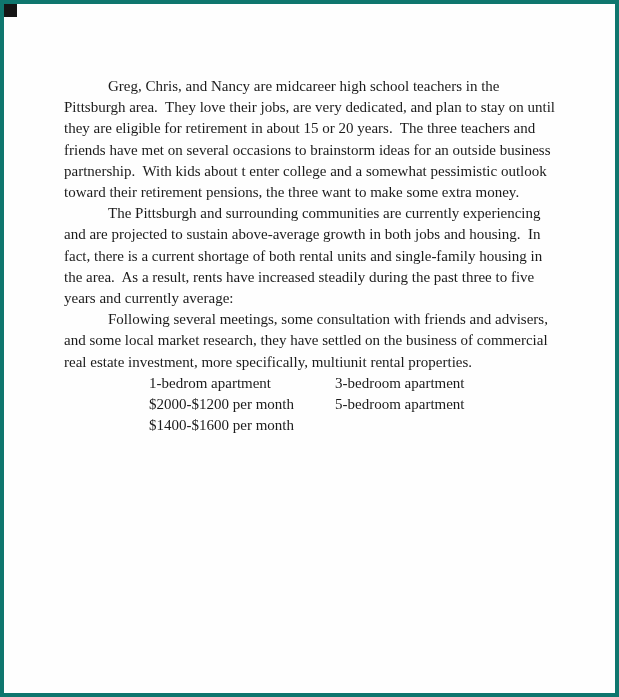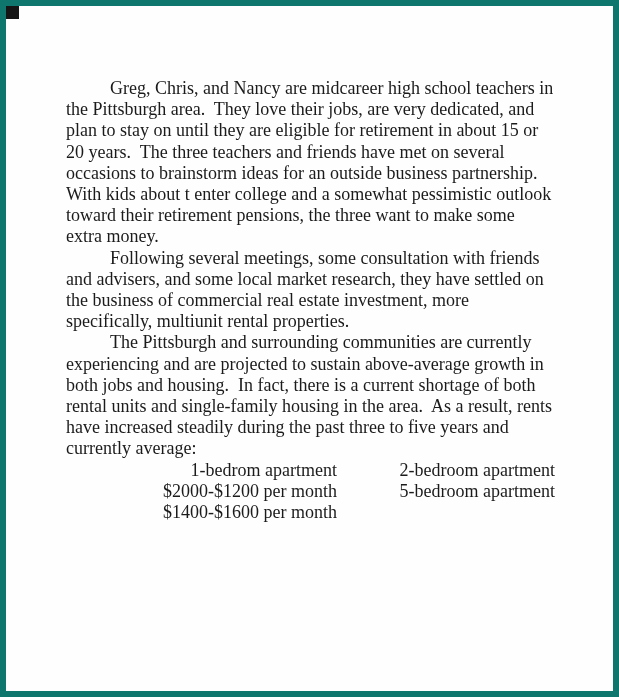--- a/index.html
+++ b/index.html
@@ -6,24 +6,24 @@
     margin: 0;
     padding: 0;
     background: #ffffff;
   }
   .page {
     position: relative;
     width: 619px;
     height: 697px;
     box-sizing: border-box;
     background: #fefefe;
-    border: 6px solid #0f766e;
+    border: 4px solid #0f766e;
     padding: 72px 58px 0 60px;
     font-family: "Liberation Serif", "DejaVu Serif", serif;
-    font-size: 18px;
+    font-size: 15px;
     line-height: 21.2px;
     color: #1b1b1b;
     overflow: hidden;
   }
   .corner-mark {
     position: absolute;
     top: 0;
     left: 0;
     width: 13px;
     height: 13px;
@@ -36,36 +36,35 @@
     white-space: pre-wrap;
   }
   .rates {
     margin-left: 85px;
     display: grid;
     grid-template-columns: 186px 1fr;
   }
   .rates .unit,
   .rates .rate {
     white-space: pre;
-    text-align: right;
   }
 </style>
 </head>
 <body>
 
 <div class="page">
   <div class="corner-mark"></div>
 
   <p class="para">Greg, Chris, and Nancy are midcareer high school teachers in the Pittsburgh area.  They love their jobs, are very dedicated, and plan to stay on until they are eligible for retirement in about 15 or 20 years.  The three teachers and friends have met on several occasions to brainstorm ideas for an outside business partnership.  With kids about t enter college and a somewhat pessimistic outlook toward their retirement pensions, the three want to make some extra money.</p>
+  <p class="para">The Pittsburgh and surrounding communities are currently experiencing and are projected to sustain above-average growth in both jobs and housing.  In fact, there is a current shortage of both rental units and single-family housing in the area.  As a result, rents have increased steadily during the past three to five years and currently average:</p>
   <p class="para">Following several meetings, some consultation with friends and advisers, and some local market research, they have settled on the business of commercial real estate investment, more specifically, multiunit rental properties.</p>
-  <p class="para">The Pittsburgh and surrounding communities are currently experiencing and are projected to sustain above-average growth in both jobs and housing.  In fact, there is a current shortage of both rental units and single-family housing in the area.  As a result, rents have increased steadily during the past three to five years and currently average:</p>
 
   <div class="rates">
     <span class="unit">1-bedrom apartment</span>
 
-    <span class="unit">2-bedroom apartment</span>
+    <span class="unit">3-bedroom apartment</span>
     <span class="rate">$2000-$1200 per month</span>
 
 
     <span class="unit">5-bedroom apartment</span>
     <span class="rate">$1400-$1600 per month</span>
   </div>
 </div>
 
 </body></html>

